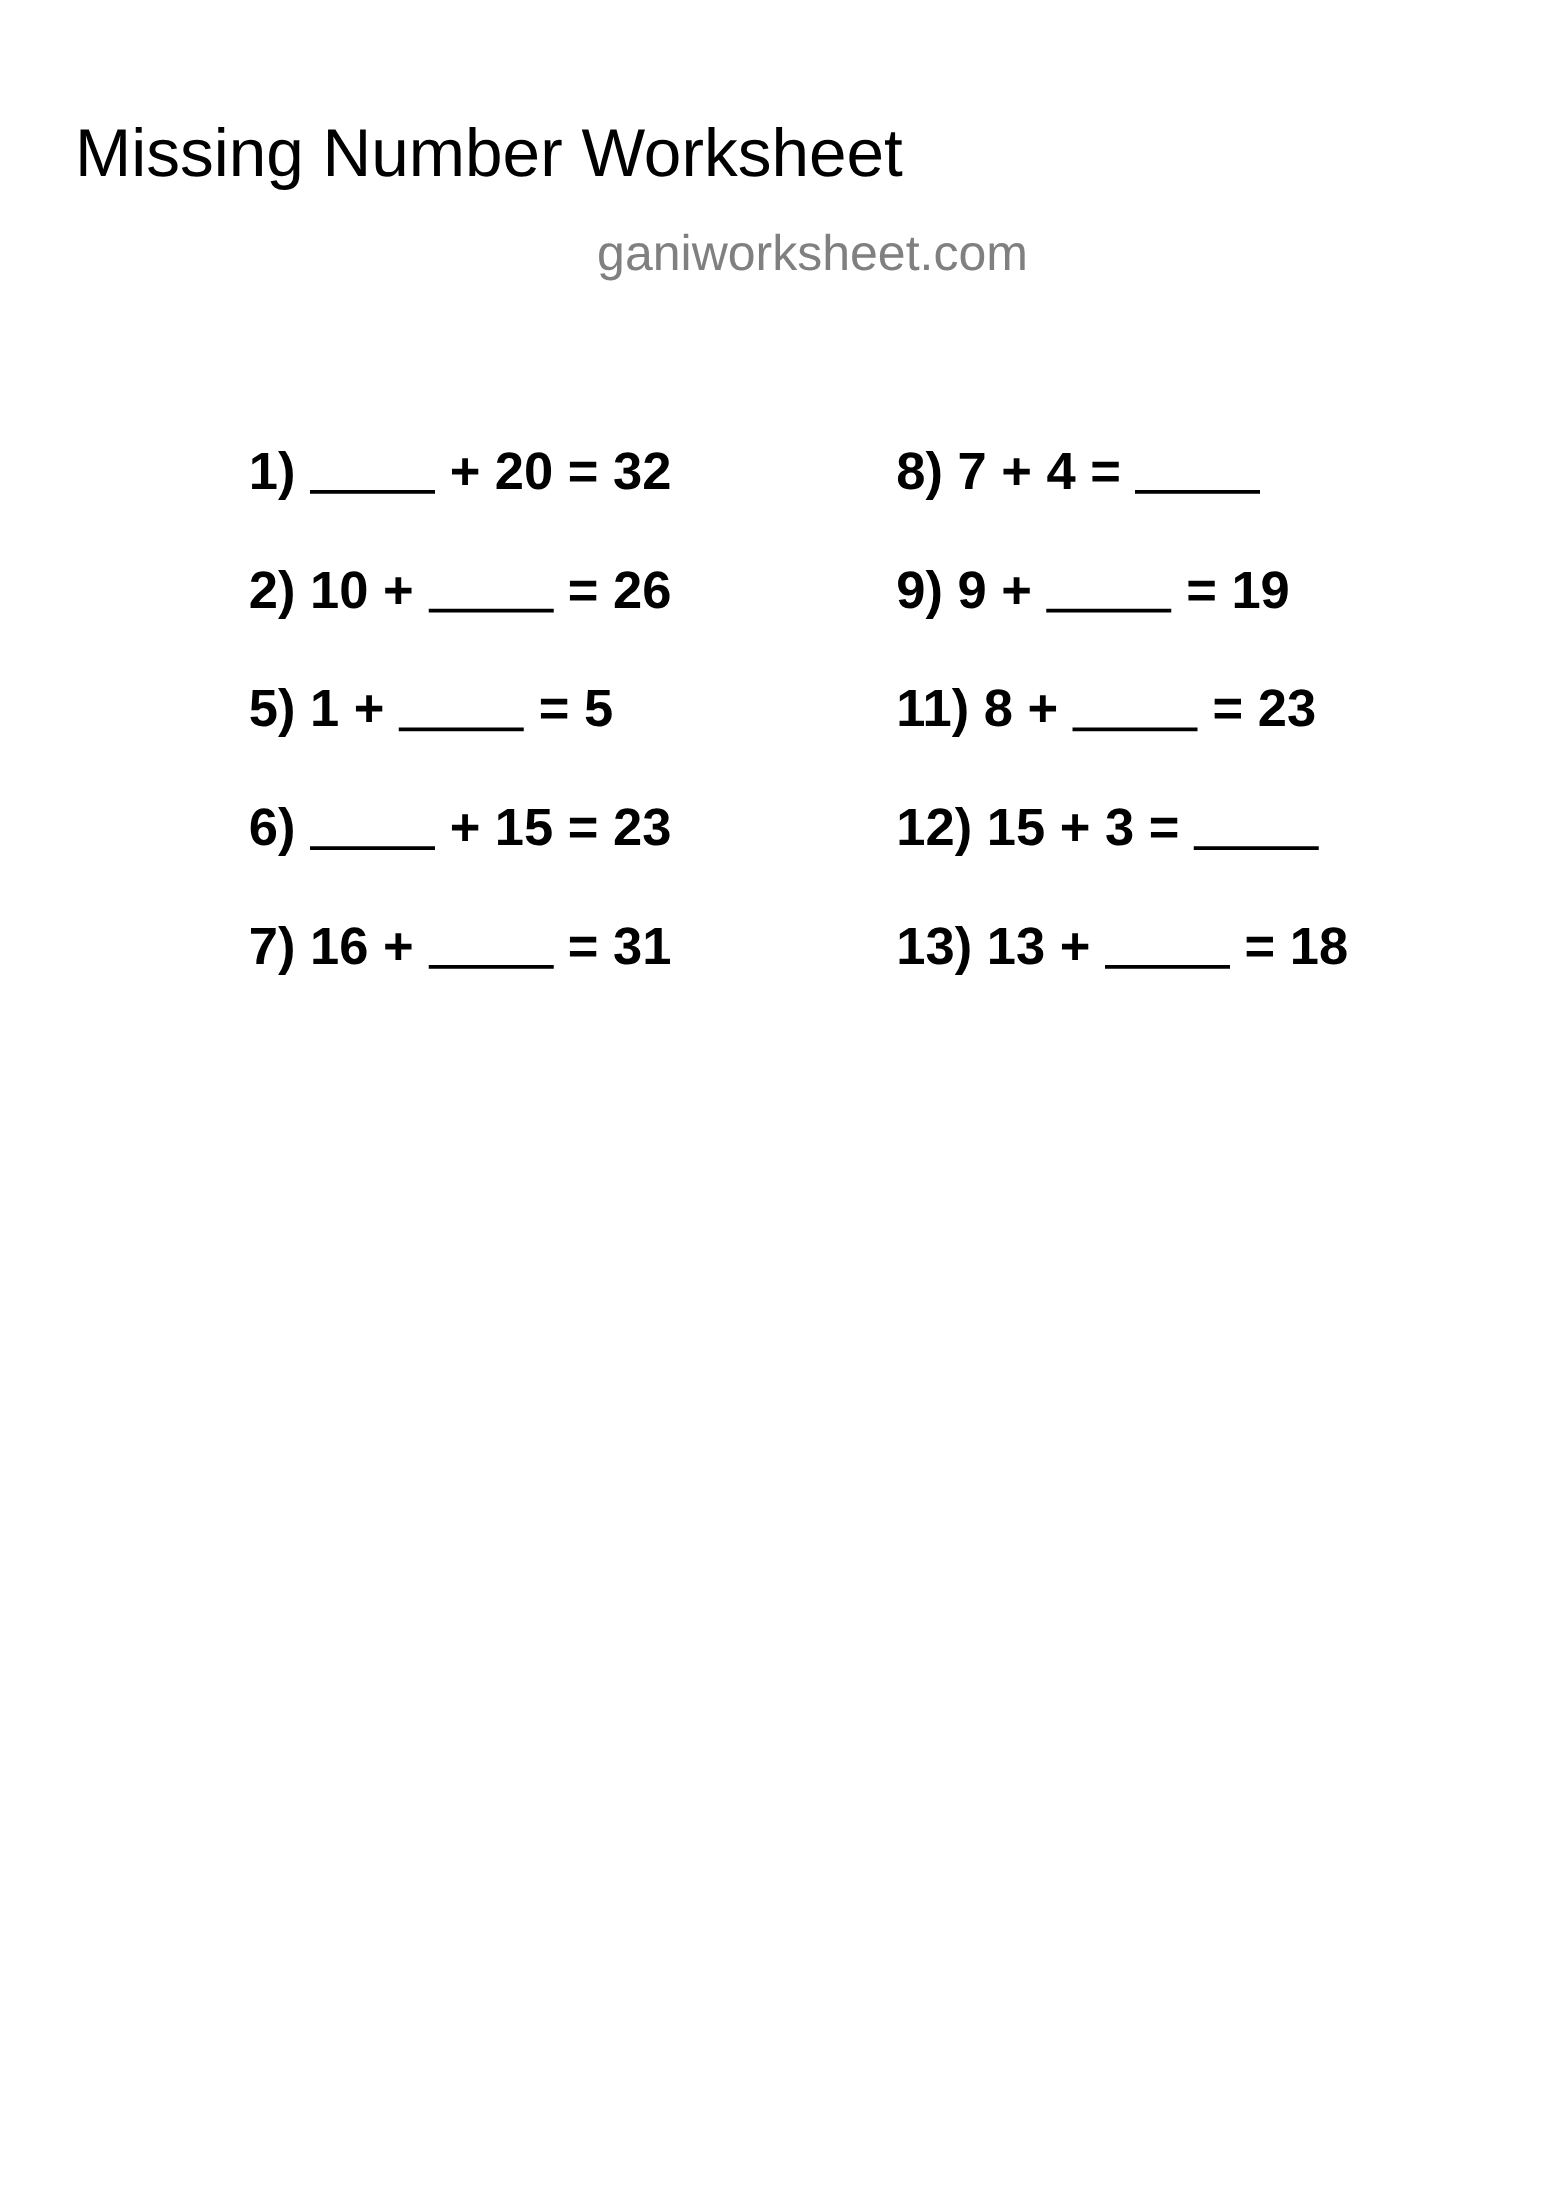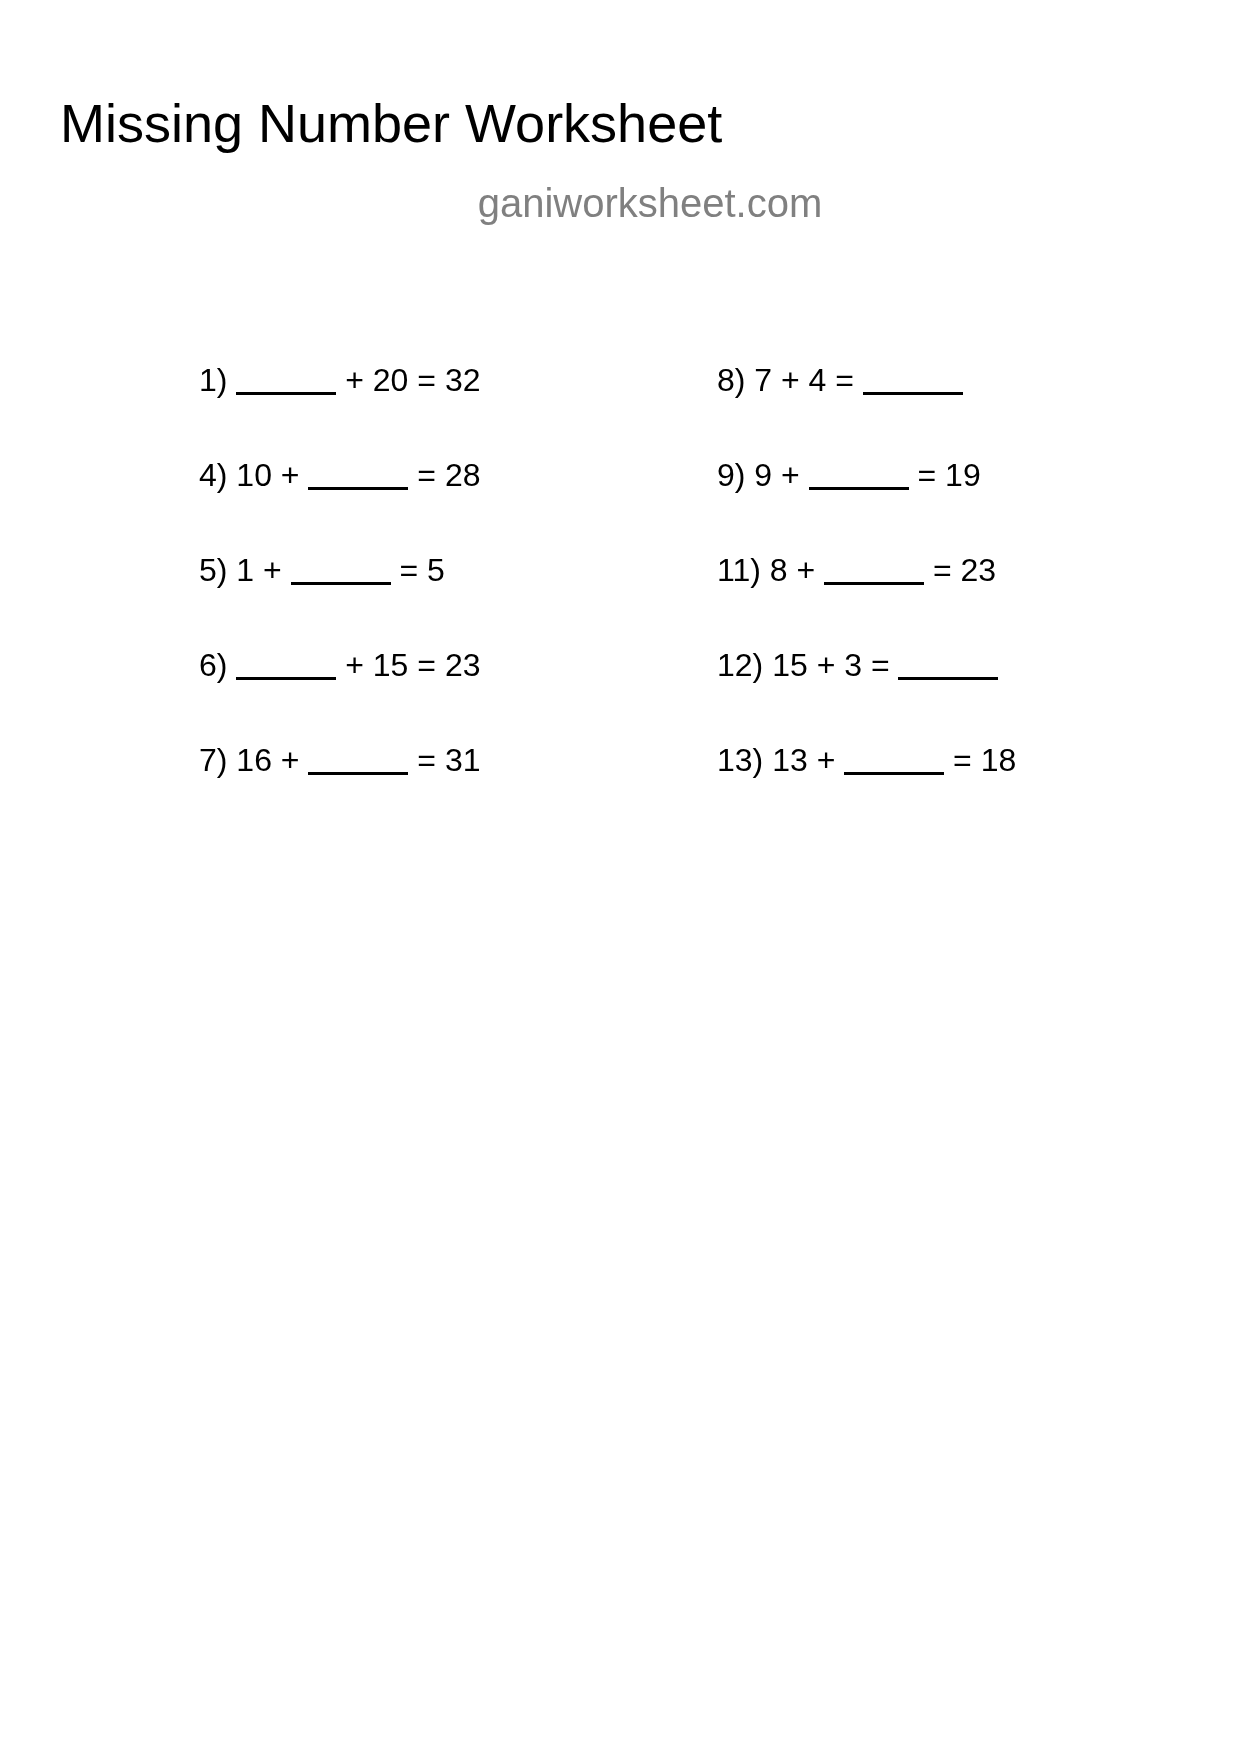--- a/index.html
+++ b/index.html
@@ -42,43 +42,44 @@
       color: #808080;
     }
     .column {
       position: absolute;
       top: 352px;
     }
     .col-left { left: 199px; }
     .col-right { left: 697px; margin-left: 20px; }
     .problem {
       height: 95px;
-      font-size: 32px;
+      font-size: 42px;
       line-height: 1;
       white-space: pre;
+      font-weight: bold;
     }
     .blank {
       display: inline-block;
       width: 100px;
       border-bottom: 3px solid #000;
       height: 36px;
       vertical-align: baseline;
       position: relative;
       top: 4px;
     }
   </style>
 </head>
 <body>
 
 <h1 class="title">Missing Number Worksheet</h1>
 <div class="subtitle">ganiworksheet.com</div>
 
 <div class="column col-left">
   <div class="problem"><span>1)</span><span> </span><span class="blank"></span><span> + 20 = 32</span></div>
-  <div class="problem"><span>4)</span><span> 10 + </span><span class="blank"></span><span> = 28</span></div>
+  <div class="problem"><span>2)</span><span> 10 + </span><span class="blank"></span><span> = 26</span></div>
   <div class="problem"><span>5)</span><span> 1 + </span><span class="blank"></span><span> = 5</span></div>
   <div class="problem"><span>6)</span><span> </span><span class="blank"></span><span> + 15 = 23</span></div>
   <div class="problem"><span>7)</span><span> 16 + </span><span class="blank"></span><span> = 31</span></div>
 </div>
 
 <div class="column col-right">
   <div class="problem"><span>8)</span><span> 7 + 4 = </span><span class="blank"></span></div>
   <div class="problem"><span>9)</span><span> 9 + </span><span class="blank"></span><span> = 19</span></div>
   <div class="problem"><span>11)</span><span> 8 + </span><span class="blank"></span><span> = 23</span></div>
   <div class="problem"><span>12)</span><span> 15 + 3 = </span><span class="blank"></span></div>

